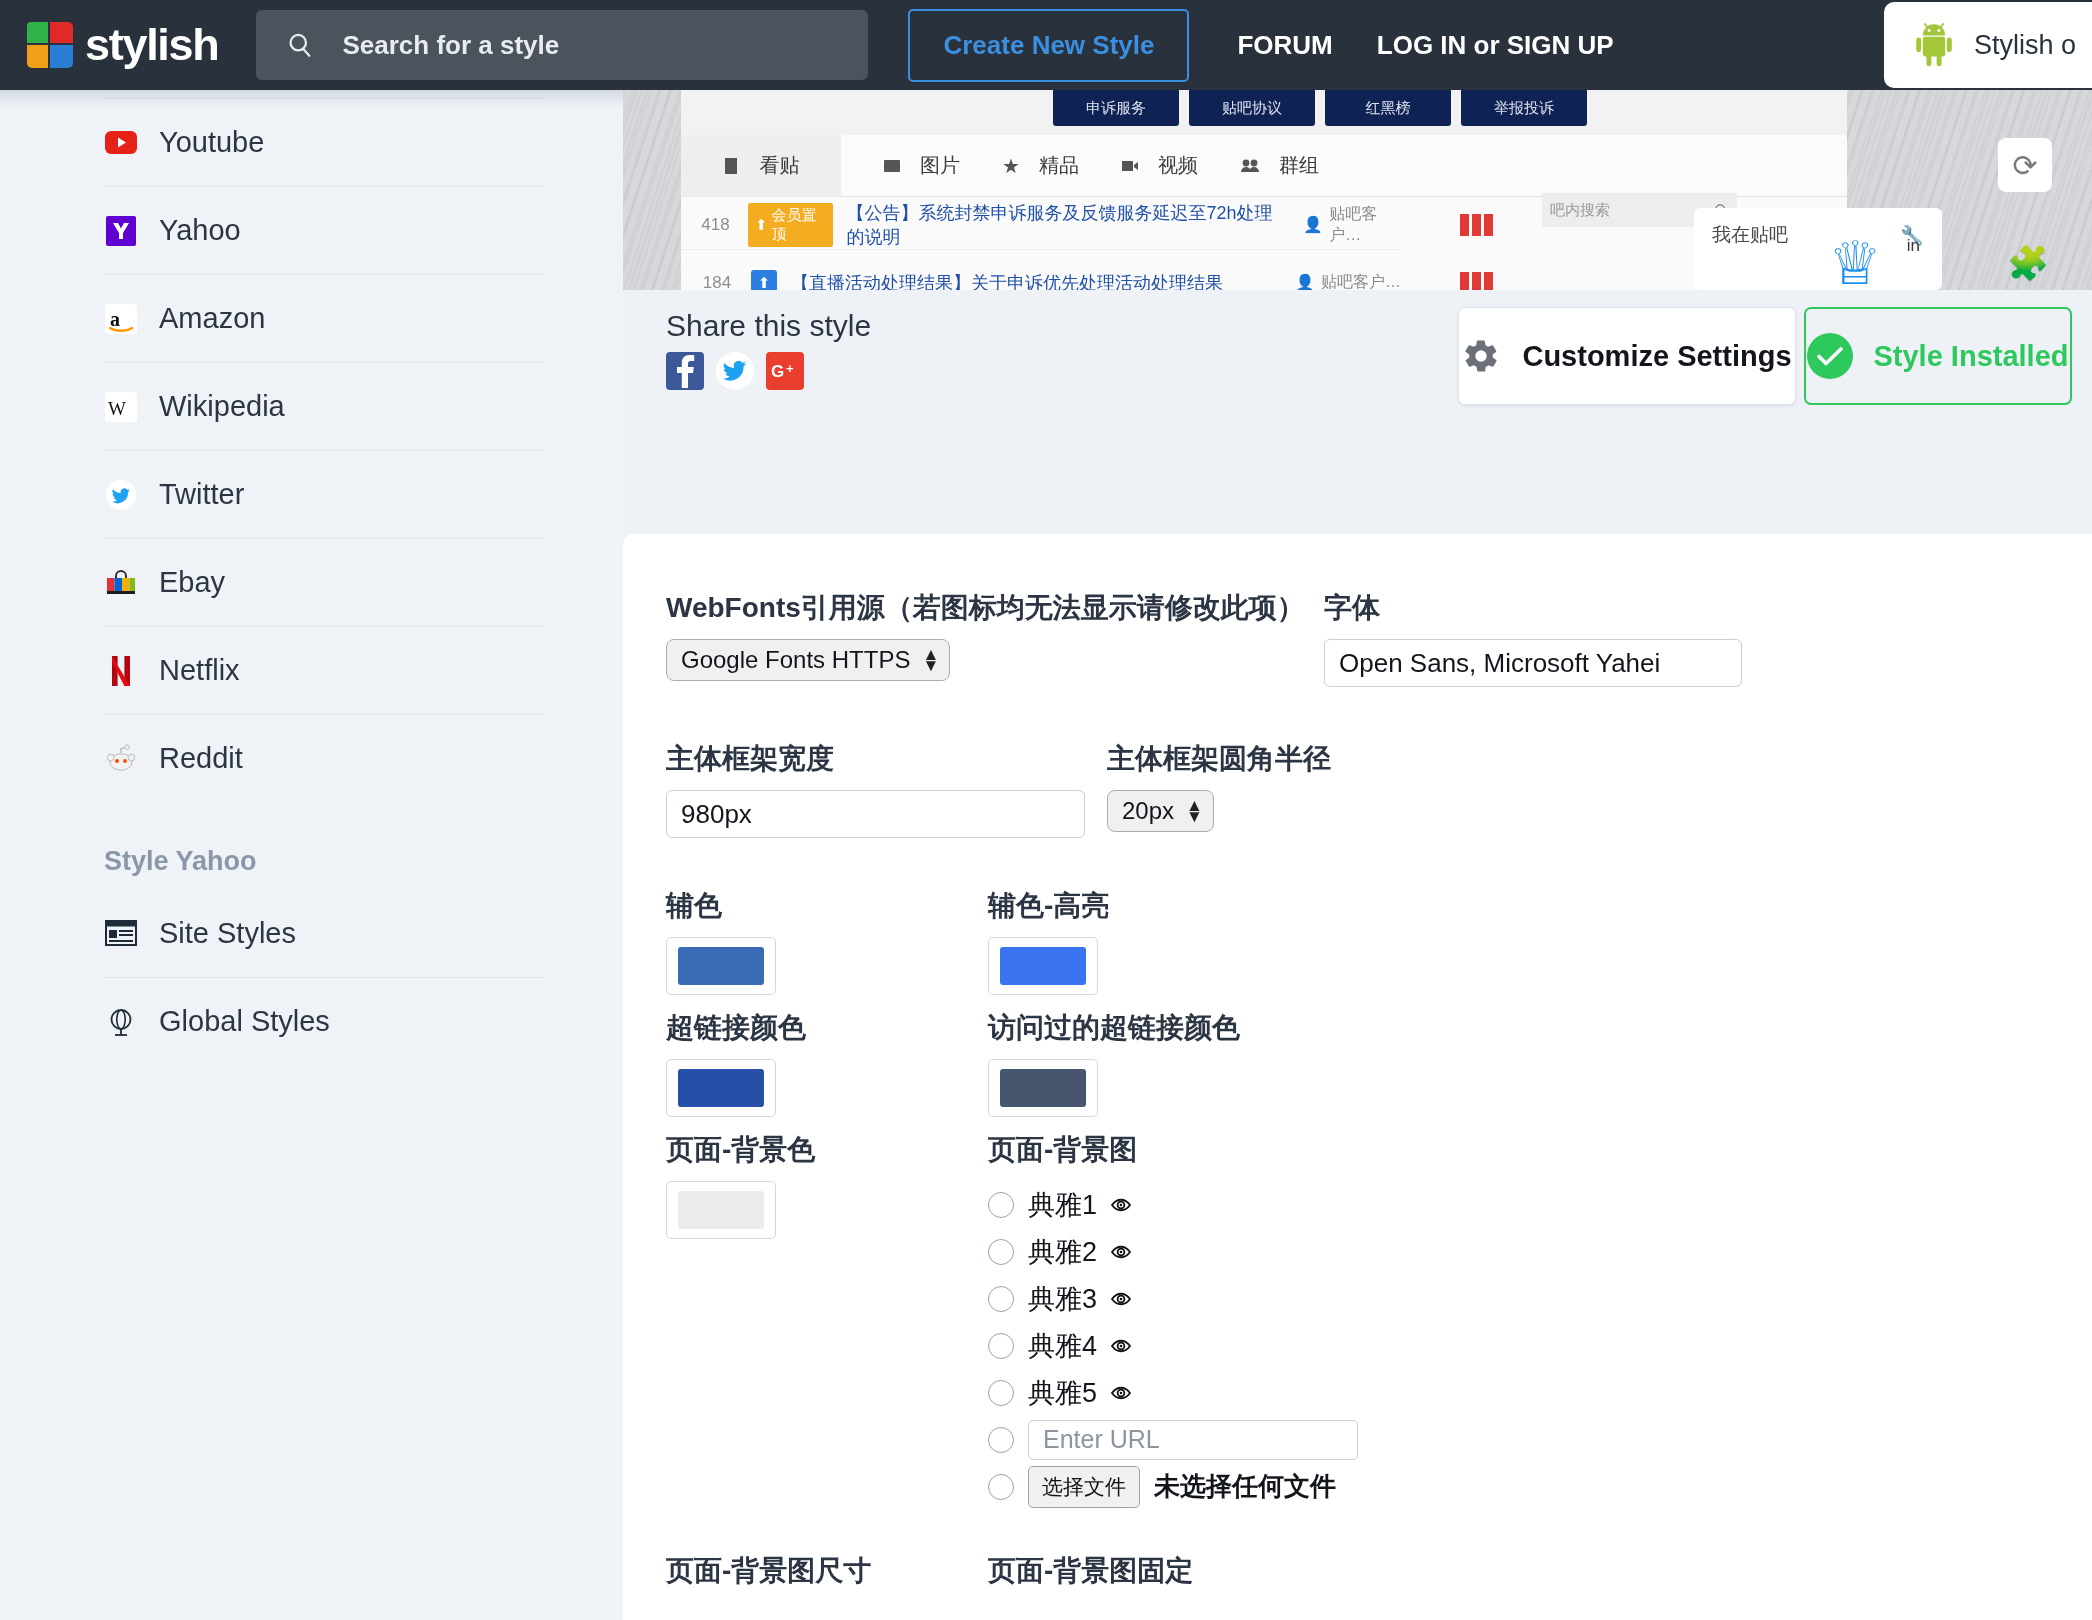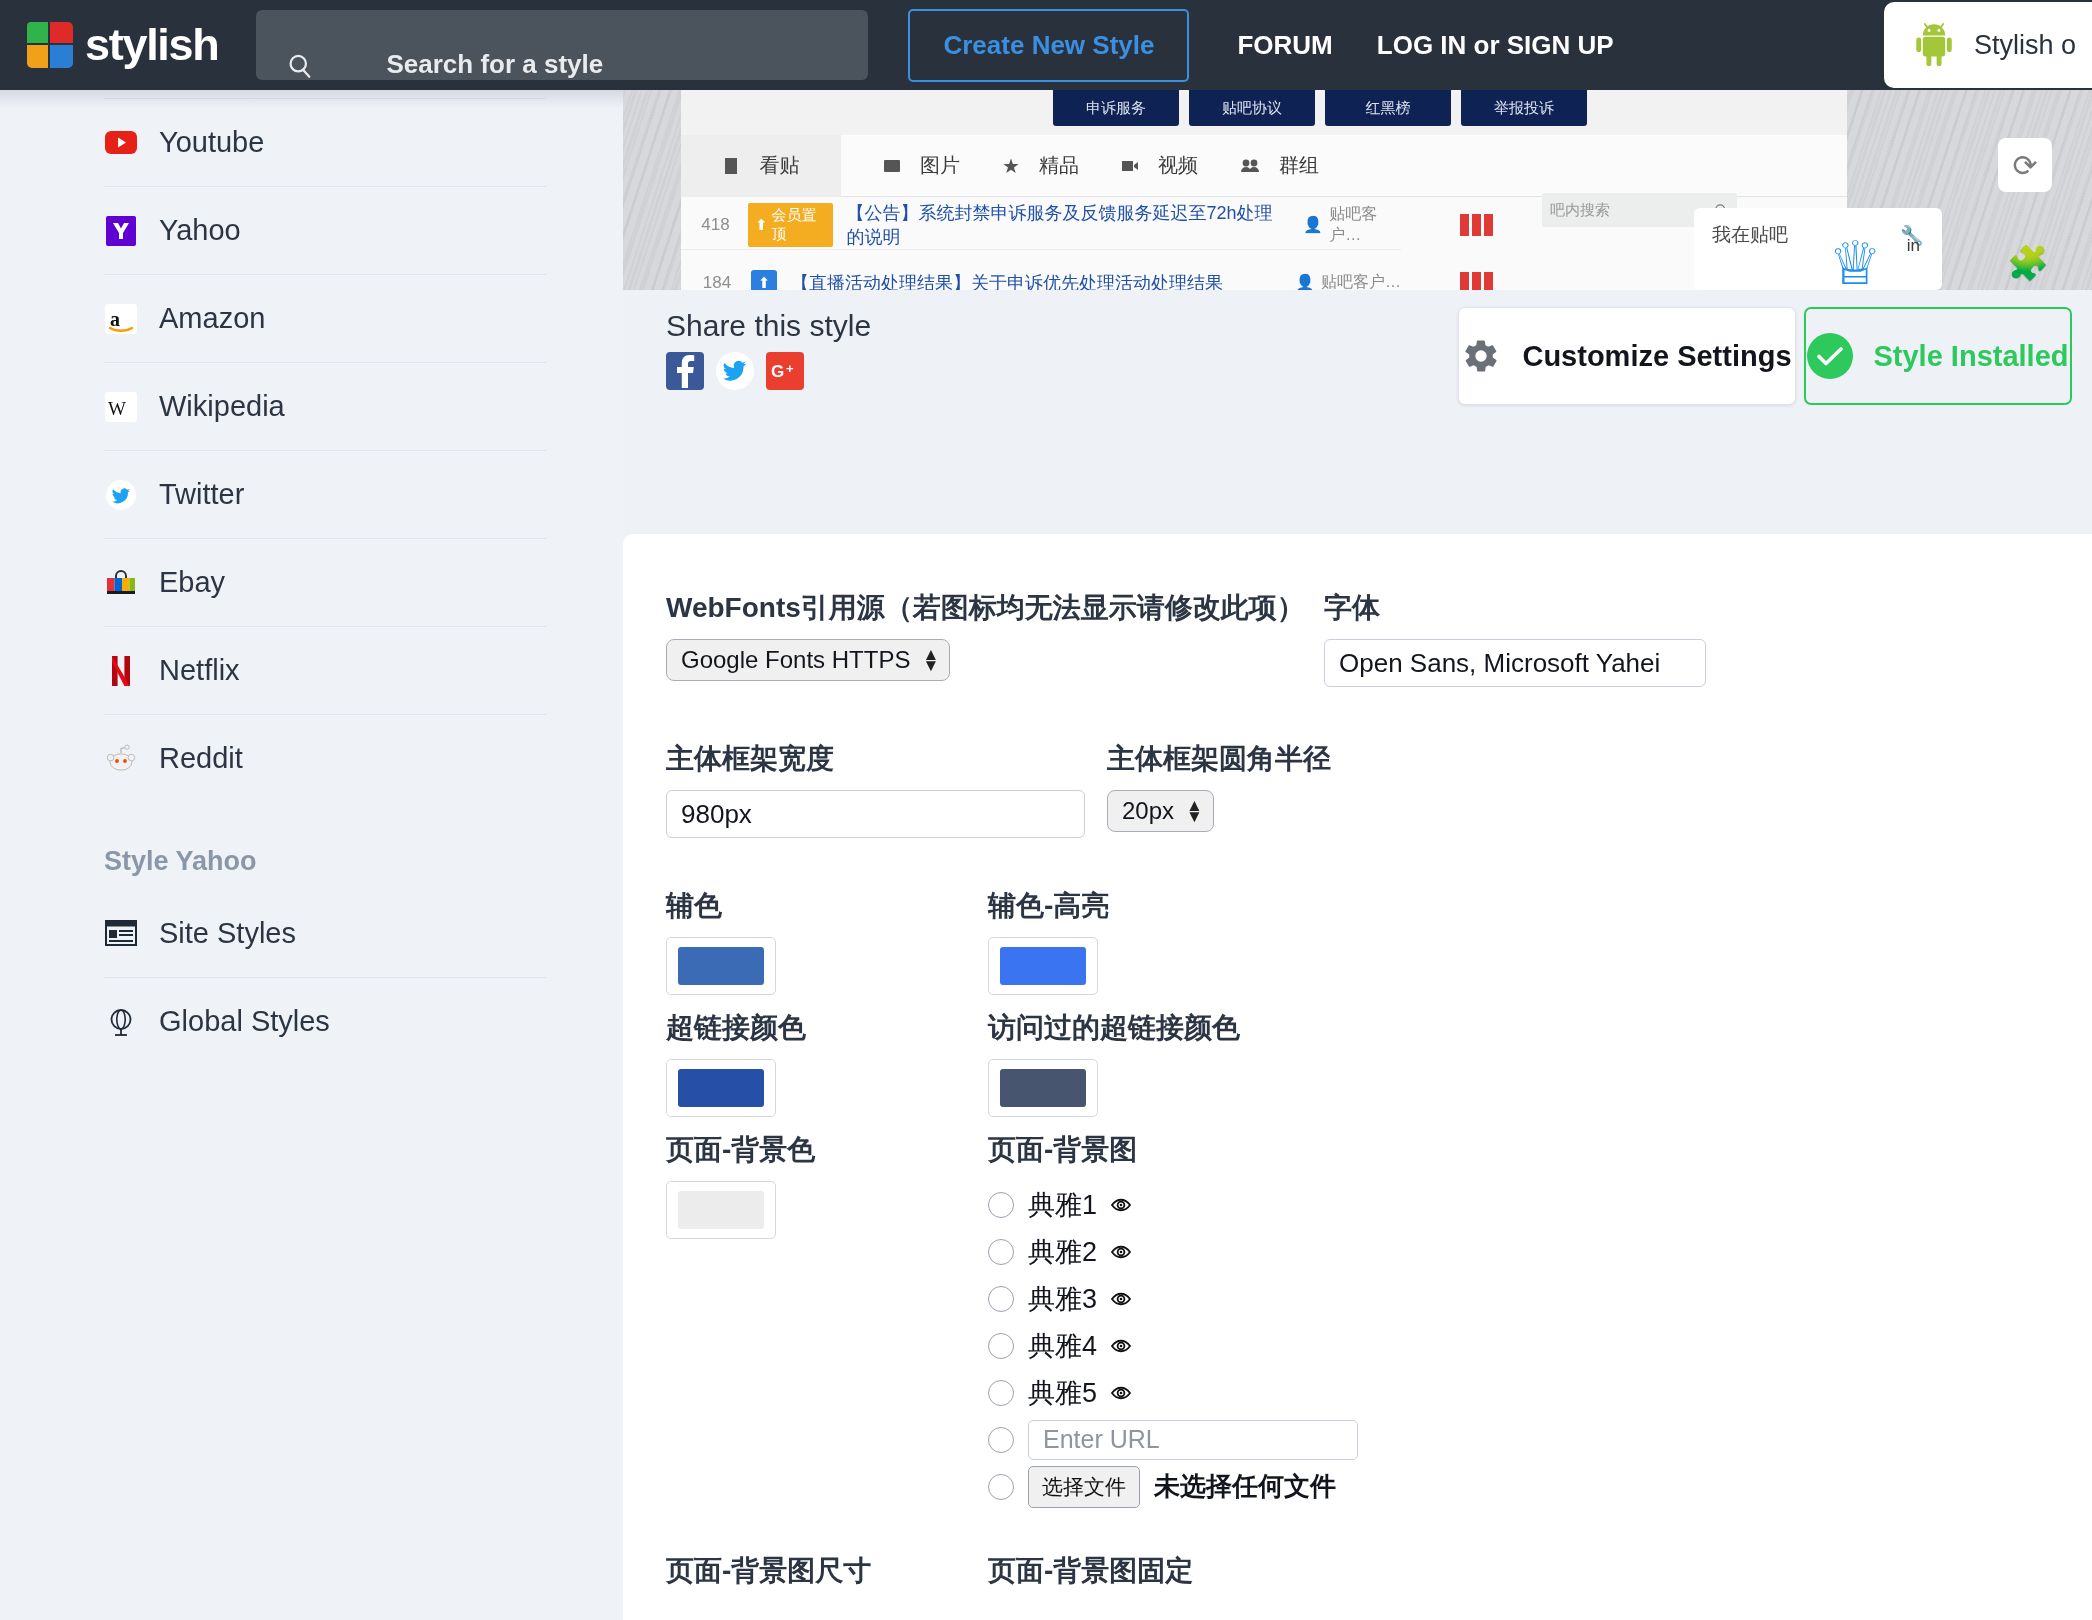--- a/index.html
+++ b/index.html
@@ -32,23 +32,22 @@
   .bl-br { background: #2a7fd4; border-radius: 0 0 5px 0; }
   .brand-name {
     color: #ffffff; font-size: 45px; font-weight: 700;
     letter-spacing: -1.3px; margin-left: 12px;
   }
 
   .searchbar {
     margin-left: 38px;
     width: 612px; height: 70px;
     background: #4b535d; border-radius: 6px;
-    display: flex; align-items: flex-end;
+    display: flex; align-items: center;
     padding-left: 30px;
-    gap: 44px;
   }
   .searchbar .mag { width: 28px; height: 28px; flex: none; }
   .search-placeholder {
     color: #e9ecef; font-size: 26px; font-weight: 700;
     margin-left: 28px;
   }
 
   .create-btn {
     margin-left: 40px;
     border: 2px solid #3b8fe0; border-radius: 5px;
@@ -626,21 +625,21 @@
           <div class="fselect">
             <span>Google Fonts HTTPS</span>
             <span class="spin">
                 <span>▲</span>
                 <span>▼</span>
               </span>
           </div>
         </div>
         <div class="fcol" style="margin-left:166px">
           <div class="flabel">字体</div>
-          <div class="ftext" style="width:382px">
+          <div class="ftext" style="width:418px">
             <span>Open Sans, Microsoft Yahei</span>
           </div>
         </div>
       </div>
 
       <div class="frow" style="margin-top:53px">
         <div class="fcol">
           <div class="flabel">主体框架宽度</div>
           <div class="ftext" style="width:419px">
             <span>980px</span>

